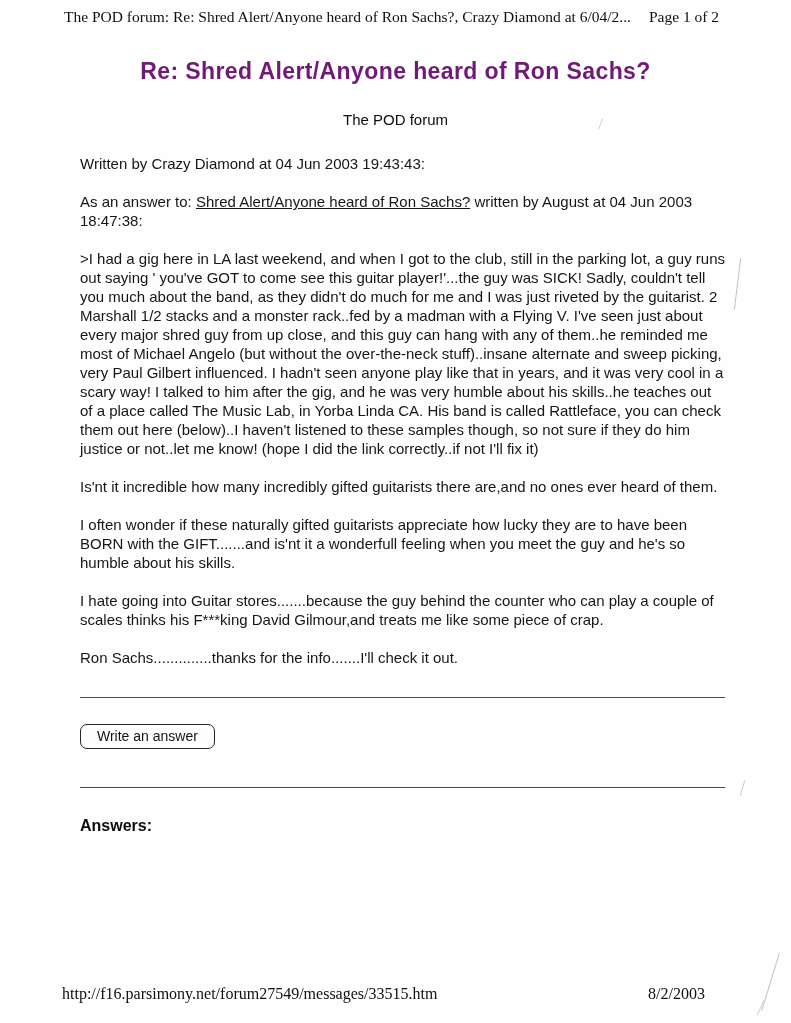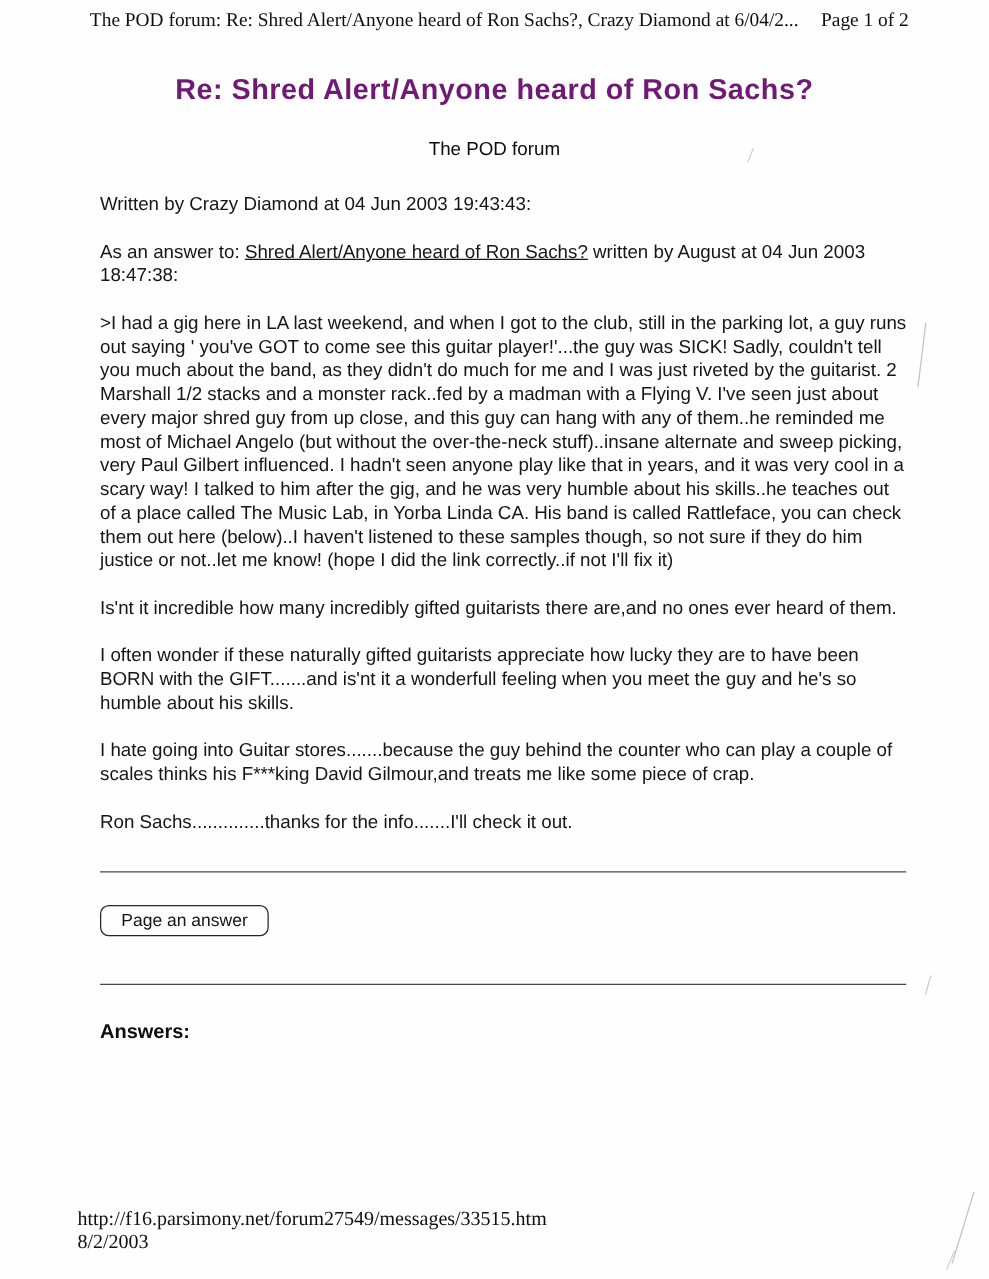--- a/index.html
+++ b/index.html
@@ -11,21 +11,21 @@
     color: #161616;
     font-family: "Liberation Sans", sans-serif;
     overflow: hidden;
   }
   .print-header {
     position: absolute;
     top: 8px;
     left: 64px;
     right: 64px;
     display: flex;
-    justify-content: flex-end;
+    justify-content: flex-start;
     font-family: "Liberation Serif", serif;
     font-size: 15.5px;
     color: #101010;
     white-space: nowrap;
   }
   .print-header .gap { flex: 0 0 18px; }
   h1.page-title {
     margin: 58px auto 0 auto;
     max-width: 600px;
     text-align: center;
@@ -83,21 +83,20 @@
   .print-footer {
     position: absolute;
     left: 62px;
     right: 86px;
     bottom: 20px;
     display: flex;
     justify-content: space-between;
     font-family: "Liberation Serif", serif;
     font-size: 16px;
     color: #101010;
-    flex-direction: column;
   }
   
   .artifact {
     position: absolute;
     width: 1px;
     background: #8f8f8f;
     opacity: 0.55;
   }
   .a1 { left: 737px; top: 258px; height: 52px; transform: rotate(7deg); }
   .a2 { left: 742px; top: 780px; height: 16px; transform: rotate(16deg); opacity: .45; }
@@ -126,21 +125,21 @@
     <p><span>As an answer to: </span><a class="doc-link">Shred Alert/Anyone heard of Ron Sachs?</a><span> written by August at 04 Jun 2003 18:47:38:</span></p>
 
     <p>&gt;I had a gig here in LA last weekend, and when I got to the club, still in the parking lot, a guy runs out saying ' you've GOT to come see this guitar player!'...the guy was SICK! Sadly, couldn't tell you much about the band, as they didn't do much for me and I was just riveted by the guitarist. 2 Marshall 1/2 stacks and a monster rack..fed by a madman with a Flying V. I've seen just about every major shred guy from up close, and this guy can hang with any of them..he reminded me most of Michael Angelo (but without the over-the-neck stuff)..insane alternate and sweep picking, very Paul Gilbert influenced. I hadn't seen anyone play like that in years, and it was very cool in a scary way! I talked to him after the gig, and he was very humble about his skills..he teaches out of a place called The Music Lab, in Yorba Linda CA. His band is called Rattleface, you can check them out here (below)..I haven't listened to these samples though, so not sure if they do him justice or not..let me know! (hope I did the link correctly..if not I'll fix it)</p>
     <p>Is'nt it incredible how many incredibly gifted guitarists there are,and no ones ever heard of them.</p>
     <p>I often wonder if these naturally gifted guitarists appreciate how lucky they are to have been BORN with the GIFT.......and is'nt it a wonderfull feeling when you meet the guy and he's so humble about his skills.</p>
     <p>I hate going into Guitar stores.......because the guy behind the counter who can play a couple of scales thinks his F***king David Gilmour,and treats me like some piece of crap.</p>
     <p>Ron Sachs..............thanks for the info.......I'll check it out.</p>
 
     <hr class="rule">
 
-    <button class="answer-btn">Page an answer</button>
+    <button class="answer-btn">Write an answer</button>
 
     <hr class="rule rule-bottom">
 
     <div class="answers-heading">Answers:</div>
   </div>
 
   <div class="print-footer">
     <span>http://f16.parsimony.net/forum27549/messages/33515.htm</span>
     <span>8/2/2003</span>
   </div>

